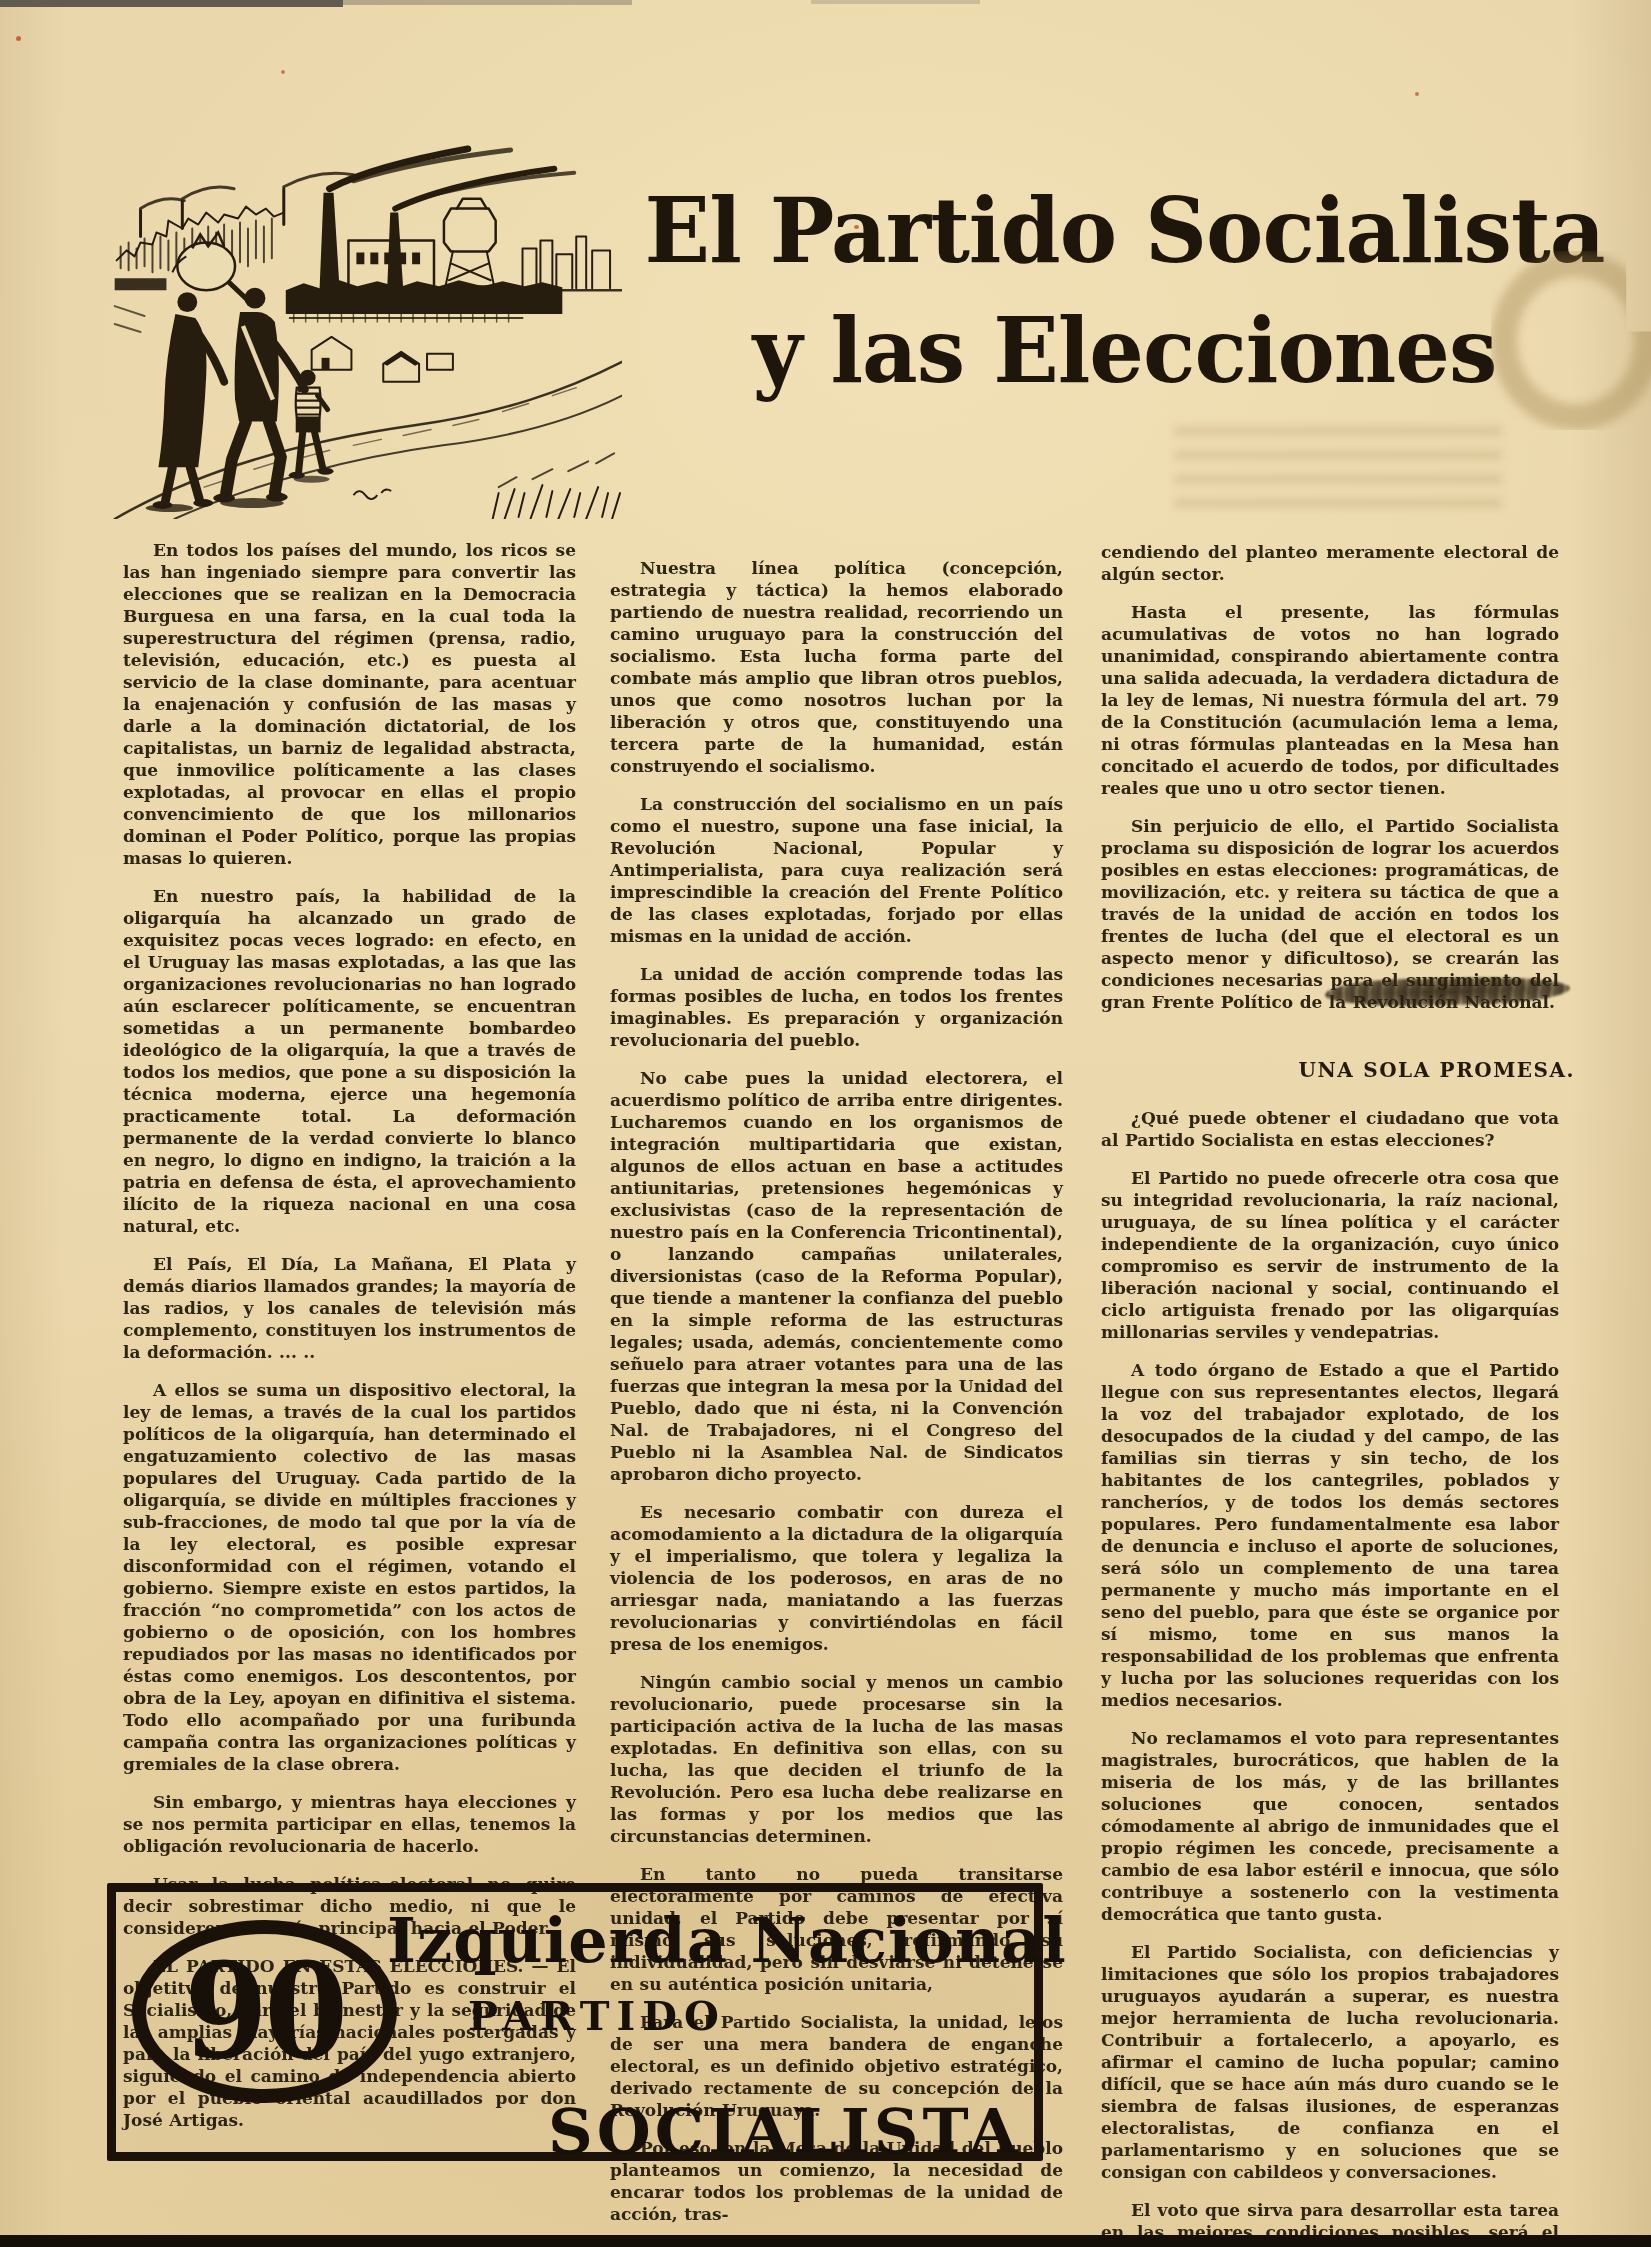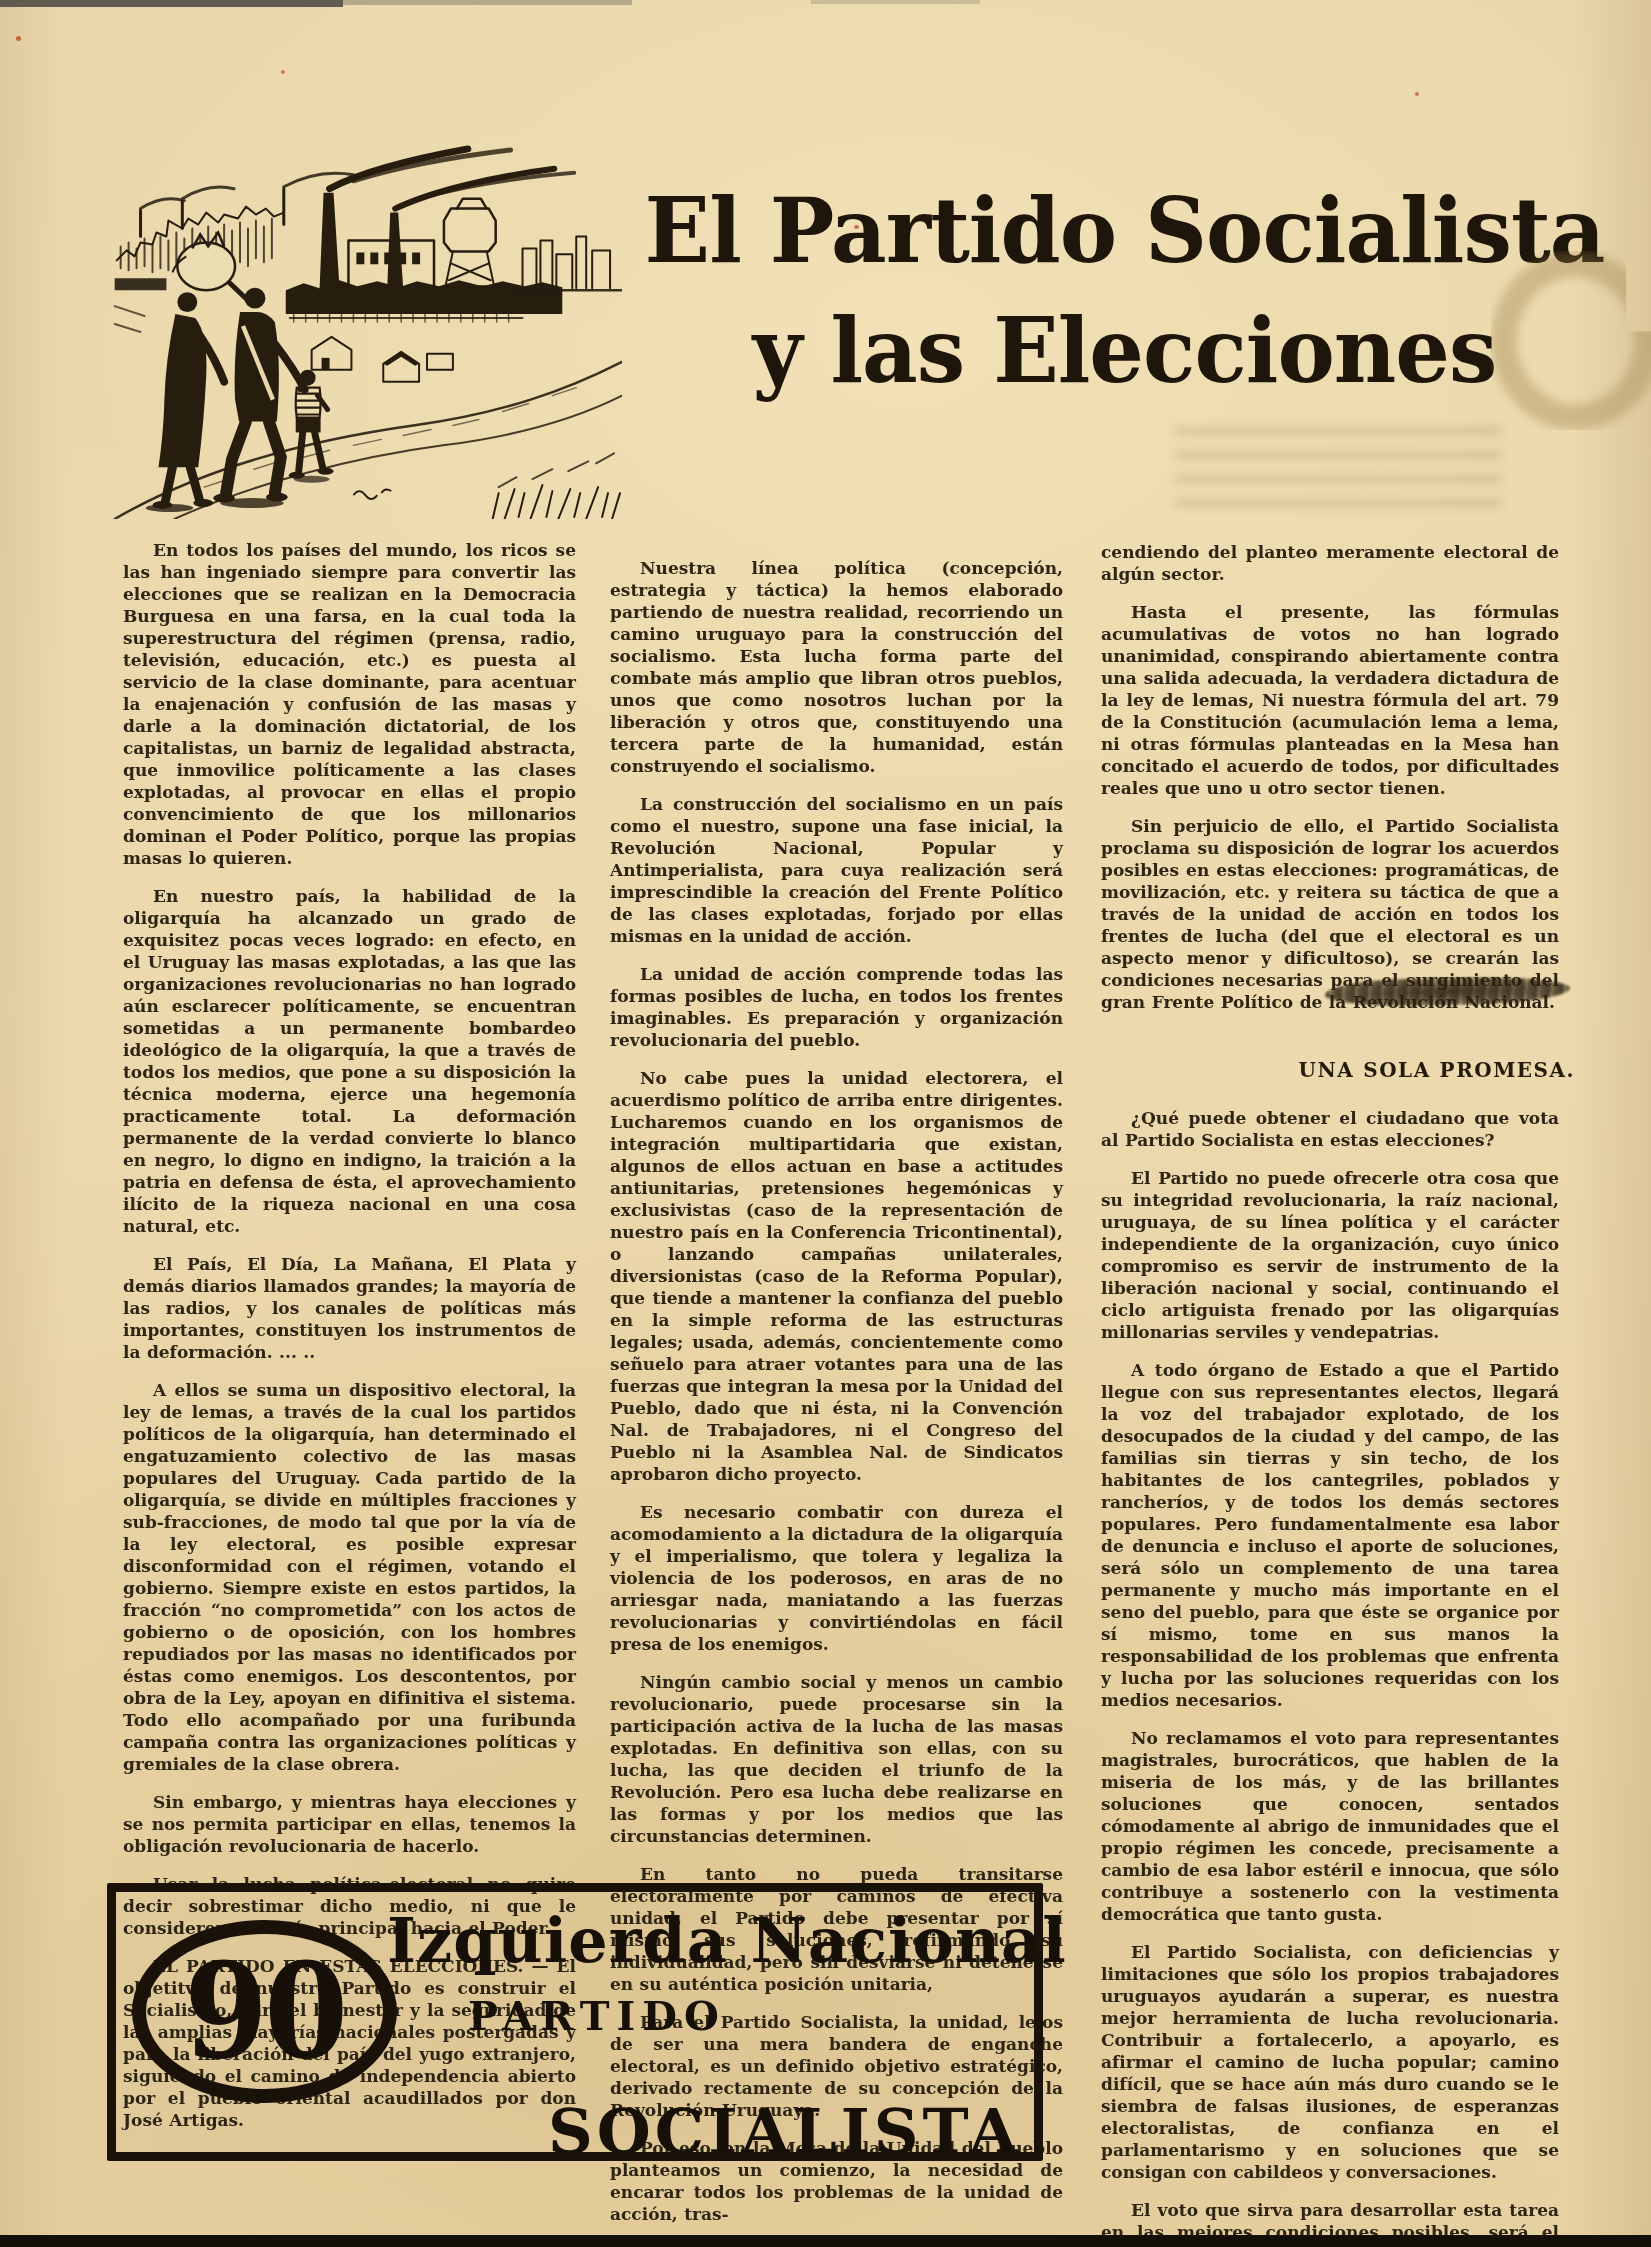--- a/index.html
+++ b/index.html
@@ -194,21 +194,21 @@
   </svg>
 
   <div id="headline">
     <div>El Partido Socialista</div>
     <div>y las Elecciones</div>
   </div>
 
   <div class="col" id="col1">
       <p class="para">En todos los países del mundo, los ricos se las han ingeniado siempre para convertir las elecciones que se realizan en la Democracia Burguesa en una farsa, en la cual toda la superestructura del régimen (prensa, radio, televisión, educación, etc.) es puesta al servicio de la clase dominante, para acentuar la enajenación y confusión de las masas y darle a la dominación dictatorial, de los capitalistas, un barniz de legalidad abstracta, que inmovilice políticamente a las clases explotadas, al provocar en ellas el propio convencimiento de que los millonarios dominan el Poder Político, porque las propias masas lo quieren.</p>
       <p class="para">En nuestro país, la habilidad de la oligarquía ha alcanzado un grado de exquisitez pocas veces logrado: en efecto, en el Uruguay las masas explotadas, a las que las organizaciones revolucionarias no han logrado aún esclarecer políticamente, se encuentran sometidas a un permanente bombardeo ideológico de la oligarquía, la que a través de todos los medios, que pone a su disposición la técnica moderna, ejerce una hegemonía practicamente total. La deformación permanente de la verdad convierte lo blanco en negro, lo digno en indigno, la traición a la patria en defensa de ésta, el aprovechamiento ilícito de la riqueza nacional en una cosa natural, etc.</p>
-      <p class="para">El País, El Día, La Mañana, El Plata y demás diarios llamados grandes; la mayoría de las radios, y los canales de políticas más importantes, constituyen los instrumentos de la deformación. ... ..</p>
+      <p class="para">El País, El Día, La Mañana, El Plata y demás diarios llamados grandes; la mayoría de las radios, y los canales de televisión más complemento, constituyen los instrumentos de la deformación. ... ..</p>
       <p class="para">A ellos se suma un dispositivo electoral, la ley de lemas, a través de la cual los partidos políticos de la oligarquía, han determinado el engatuzamiento colectivo de las masas populares del Uruguay. Cada partido de la oligarquía, se divide en múltiples fracciones y sub-fracciones, de modo tal que por la vía de la ley electoral, es posible expresar disconformidad con el régimen, votando el gobierno. Siempre existe en estos partidos, la fracción “no comprometida” con los actos de gobierno o de oposición, con los hombres repudiados por las masas no identificados por éstas como enemigos. Los descontentos, por obra de la Ley, apoyan en difinitiva el sistema. Todo ello acompañado por una furibunda campaña contra las organizaciones políticas y gremiales de la clase obrera.</p>
       <p class="para">Sin embargo, y mientras haya elecciones y se nos permita participar en ellas, tenemos la obligación revolucionaria de hacerlo.</p>
       <p class="para">Usar la lucha política-electoral no quire decir sobrestimar dicho medio, ni que le consideremos la vía principal hacia el Poder.</p>
       <p class="para">EL PARTIDO EN ESTAS ELECCIONES. — El objetitvo de nuestro Partido es construir el Socialismo, para el bienestar y la seguridad de las amplias mayorías nacionales postergadas y para la liberación del país del yugo extranjero, siguiendo el camino de independencia abierto por el pueblo oriental acaudillados por don José Artigas.</p>
     </div>
   <div class="col" id="col2">
       <p class="para">Nuestra línea política (concepción, estrategia y táctica) la hemos elaborado partiendo de nuestra realidad, recorriendo un camino uruguayo para la construcción del socialismo. Esta lucha forma parte del combate más amplio que libran otros pueblos, unos que como nosotros luchan por la liberación y otros que, constituyendo una tercera parte de la humanidad, están construyendo el socialismo.</p>
       <p class="para">La construcción del socialismo en un país como el nuestro, supone una fase inicial, la Revolución Nacional, Popular y Antimperialista, para cuya realización será imprescindible la creación del Frente Político de las clases explotadas, forjado por ellas mismas en la unidad de acción.</p>
       <p class="para">La unidad de acción comprende todas las formas posibles de lucha, en todos los frentes imaginables. Es preparación y organización revolucionaria del pueblo.</p>
       <p class="para">No cabe pues la unidad electorera, el acuerdismo político de arriba entre dirigentes. Lucharemos cuando en los organismos de integración multipartidaria que existan, algunos de ellos actuan en base a actitudes antiunitarias, pretensiones hegemónicas y exclusivistas (caso de la representación de nuestro país en la Conferencia Tricontinental), o lanzando campañas unilaterales, diversionistas (caso de la Reforma Popular), que tiende a mantener la confianza del pueblo en la simple reforma de las estructuras legales; usada, además, concientemente como señuelo para atraer votantes para una de las fuerzas que integran la mesa por la Unidad del Pueblo, dado que ni ésta, ni la Convención Nal. de Trabajadores, ni el Congreso del Pueblo ni la Asamblea Nal. de Sindicatos aprobaron dicho proyecto.</p>

